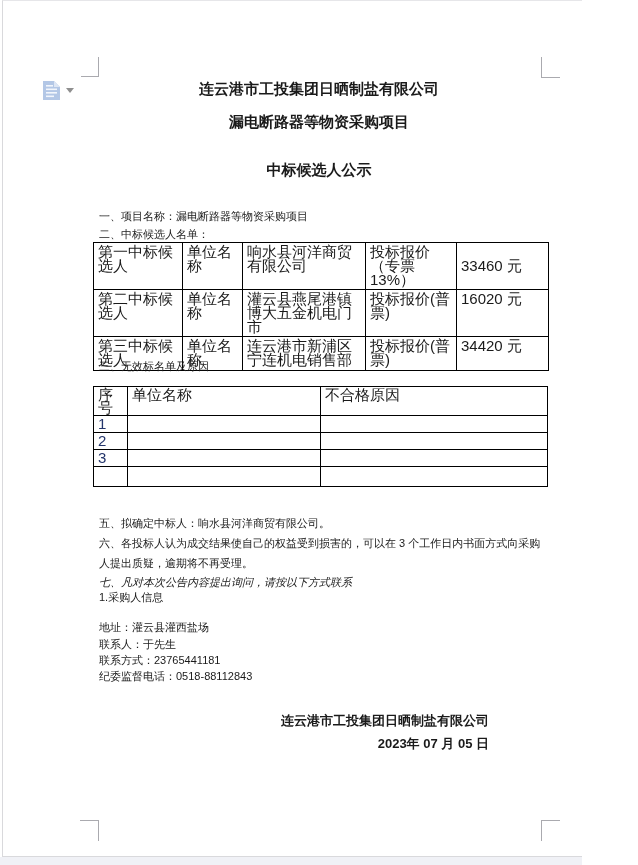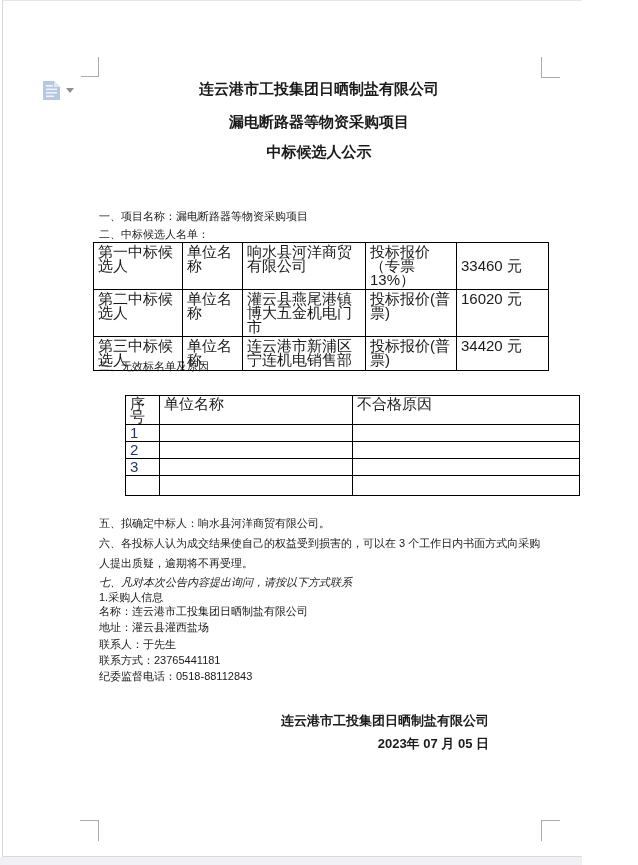--- a/index.html
+++ b/index.html
@@ -24,28 +24,28 @@
   .mark-br{left:541px;top:820px;width:18px;height:20px;border-left:1px solid #aaaaaf;border-top:1px solid #aaaaaf;}
 
   
   .paste-btn{position:absolute;left:40px;top:78px;width:36px;height:26px;cursor:pointer;}
   .paste-btn svg{position:absolute;left:2px;top:2px;}
   .caret{position:absolute;left:26px;top:10px;width:0;height:0;
     border-left:4px solid transparent;border-right:4px solid transparent;border-top:5px solid #8f8f8f;}
 
   .line{position:absolute;left:99px;font-size:11px;line-height:17px;white-space:nowrap;}
   .title{position:absolute;left:0;width:638px;text-align:center;font-weight:bold;font-size:15px;line-height:20px;}
-  .t-1{top:79px;} .t-2{top:112px;} .t-3{top:142px;}
+  .t-1{top:79px;} .t-2{top:112px;} .t-3{top:160px;}
 
   table{border-collapse:collapse;table-layout:fixed;font-size:15px;position:absolute;}
   td{border:1px solid #000;vertical-align:top;overflow:hidden;}
   .t1{left:93px;top:242px;width:455px;}
   .t1 td{padding:2px 4px;line-height:14px;height:29px;}
   .t1 tr:first-child td:nth-child(5){vertical-align:middle;}
-  .t2{left:93px;top:395px;width:454px;margin-left:32px;}
+  .t2{left:93px;top:386px;width:454px;}
   .t2 td{padding:1px 4px;line-height:13px;height:14px;}
   .t2 tr:last-child td{height:17px;}
   .serial{color:#24356b;}
 
   .p-s1{top:208px;} .p-s2{top:226px;} .p-s3{top:358px;}
   .p-s5{top:515px;} .p-s6a{top:535px;} .p-s6b{top:555px;} .p-s7{top:574px;font-style:italic;}
   .p-b0{top:589px;} .p-b1{top:603px;} .p-b2{top:619px;} .p-b3{top:636px;}
   .p-b4{top:652px;} .p-b5{top:668px;}
 
   .sig{position:absolute;top:709px;right:93px;text-align:right;font-weight:bold;font-size:13px;line-height:23px;}
@@ -151,21 +151,20 @@
       <td></td>
     </tr>
   </tbody>
     </table>
 
   <div class="line p-s5">五、拟确定中标人：响水县河洋商贸有限公司。</div>
   <div class="line p-s6a">六、各投标人认为成交结果使自己的权益受到损害的，可以在 3 个工作日内书面方式向采购</div>
   <div class="line p-s6b">人提出质疑，逾期将不再受理。</div>
   <div class="line p-s7">七、凡对本次公告内容提出询问，请按以下方式联系</div>
   <div class="line p-b0">1.采购人信息</div>
-  <div class="line p-b1">名称：连云港市工投集团日晒制盐有限公司</div>
   <div class="line p-b2">地址：灌云县灌西盐场</div>
   <div class="line p-b3">联系人：于先生</div>
   <div class="line p-b4">联系方式：23765441181</div>
   <div class="line p-b5">纪委监督电话：0518-88112843</div>
 
   <div class="sig">
     <div>连云港市工投集团日晒制盐有限公司</div>
     <div>2023年 07 月 05 日</div>
   </div>
 </div>

